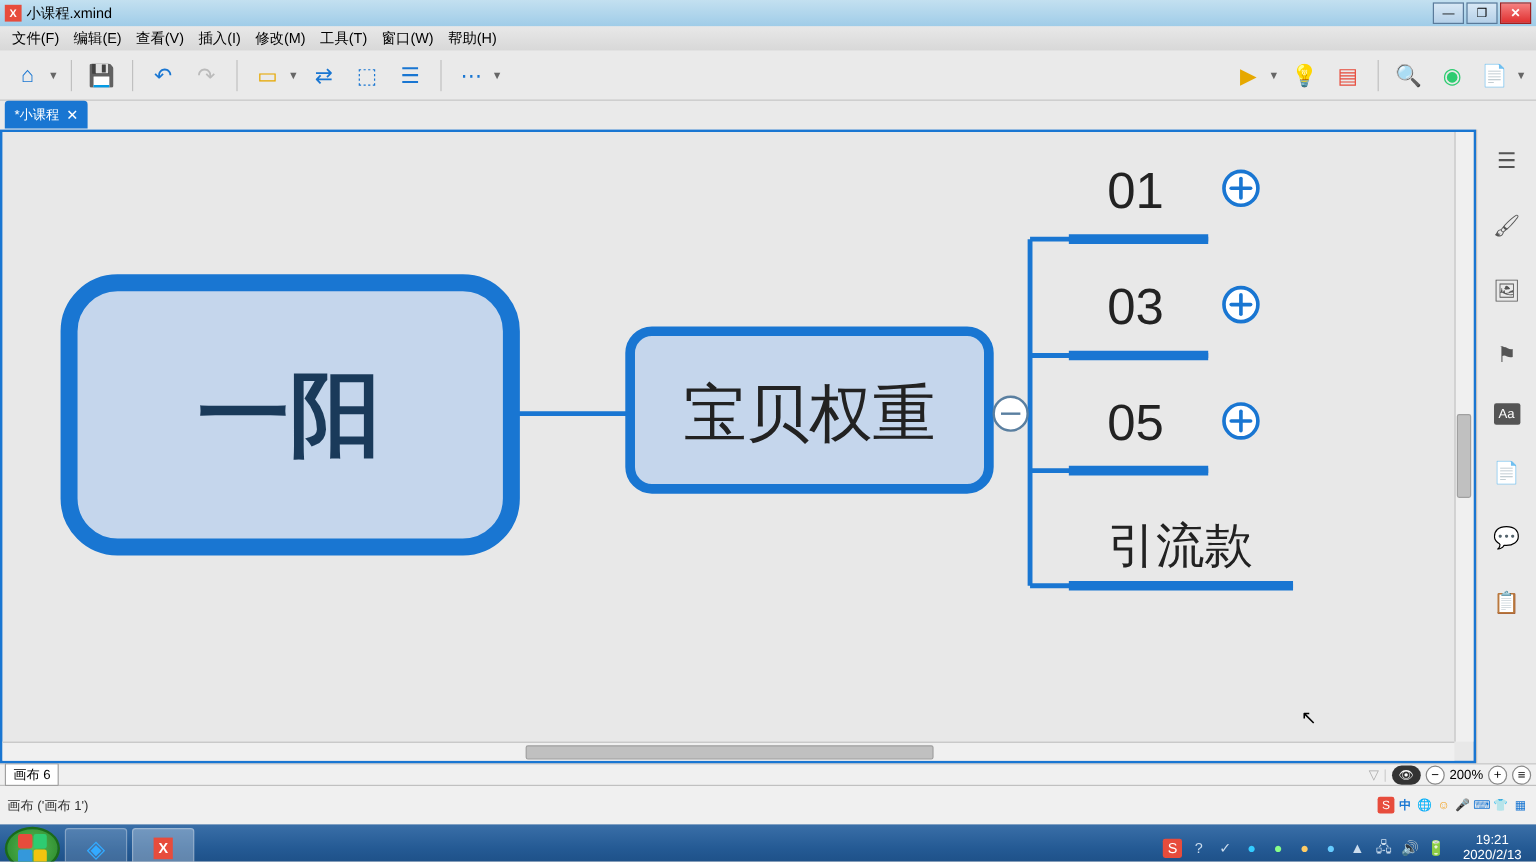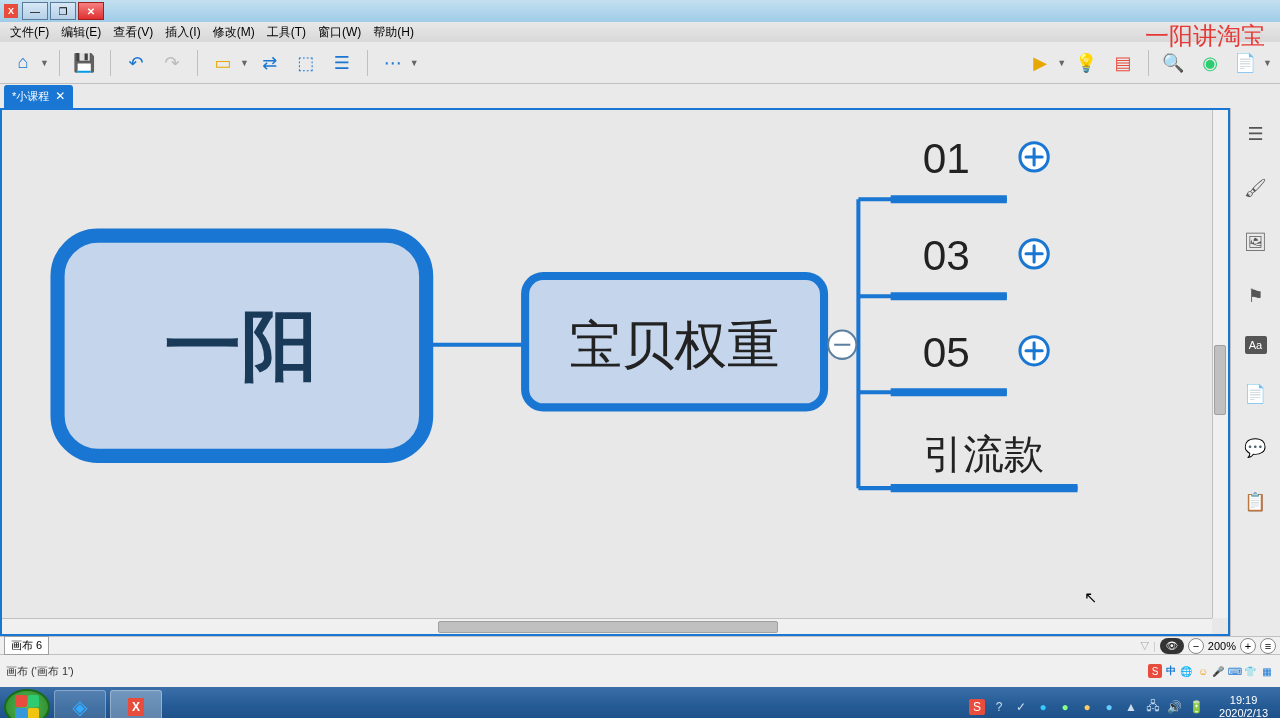--- a/index.html
+++ b/index.html
@@ -19,21 +19,21 @@
 .watermark{position:absolute;right:15px;top:-2px;font-size:24px;color:#e53935;font-family:"KaiTi","STKaiti",serif;font-weight:normal;}
 
 
 .toolbar{height:42px;background:#eaeaea;border-bottom:1px solid #c0c0c0;display:flex;align-items:center;padding:0 8px;gap:6px;}
 .tool-btn{width:30px;height:30px;display:flex;align-items:center;justify-content:center;cursor:pointer;border-radius:2px;font-size:18px;}
 .tool-sep{width:1px;height:26px;background:#c0c0c0;margin:0 4px;}
 .tool-spacer{flex:1;}
 .dropdown-arrow{font-size:9px;color:#666;margin-left:-4px;}
 
 
-.tab-bar{height:24px;background:#eaeaea;display:flex;align-items:center;padding-left:4px;}
+.tab-bar{height:24px;background:#eaeaea;display:flex;align-items:flex-start;padding-left:4px;}
 .tab{background:#1976d2;color:#fff;padding:4px 8px;font-size:11px;border-radius:3px 3px 0 0;display:flex;align-items:center;gap:6px;cursor:pointer;}
 .tab-close{font-size:12px;cursor:pointer;}
 
 
 .workspace{display:flex;height:528px;}
 .canvas-wrap{flex:1;position:relative;border:2px solid #1976d2;background:#e8e8e8;overflow:hidden;}
 .canvas{position:absolute;inset:0;}
 .canvas svg{position:absolute;inset:0;width:100%;height:100%;}
 
 .scrollbar-v{position:absolute;right:0;top:0;bottom:16px;width:16px;background:#f0f0f0;border-left:1px solid #c0c0c0;}
@@ -76,37 +76,37 @@
 .minus-circle{fill:#fff;stroke:#5a7fa0;stroke-width:2;}
 .connector{fill:none;stroke:#1976d2;stroke-width:4;}
 .underline{stroke:#1976d2;stroke-width:8;}
 .cursor{position:absolute;left:1082px;top:478px;font-size:16px;color:#000;pointer-events:none;}
 </style>
 </head>
 <body>
 
 <div class="titlebar">
   <div class="app-icon">X</div>
+  <div class="titlebar-text">小课程.xmind</div>
   <div class="win-controls">
     <div class="win-btn">—</div>
     <div class="win-btn">❐</div>
     <div class="win-btn win-close">✕</div>
   </div>
 </div>
 
 <div class="menubar">
   <div class="menu-item">文件(F)</div>
   <div class="menu-item">编辑(E)</div>
   <div class="menu-item">查看(V)</div>
   <div class="menu-item">插入(I)</div>
   <div class="menu-item">修改(M)</div>
   <div class="menu-item">工具(T)</div>
   <div class="menu-item">窗口(W)</div>
   <div class="menu-item">帮助(H)</div>
-  <div class="watermark">一阳讲淘宝</div>
 </div>
 
 <div class="toolbar">
   <div class="tool-btn" style="color:#1976d2;">⌂</div>
   <span class="dropdown-arrow">▼</span>
   <div class="tool-sep"></div>
   <div class="tool-btn" style="color:#1976d2;">💾</div>
   <div class="tool-sep"></div>
   <div class="tool-btn" style="color:#1976d2;">↶</div>
   <div class="tool-btn" style="color:#bbb;">↷</div>
@@ -247,17 +247,17 @@
     <div class="tray-icon">✓</div>
     <div class="tray-icon" style="color:#3cf;">●</div>
     <div class="tray-icon" style="color:#8f8;">●</div>
     <div class="tray-icon" style="color:#fc6;">●</div>
     <div class="tray-icon" style="color:#6cf;">●</div>
     <div class="tray-icon">▲</div>
     <div class="tray-icon">🖧</div>
     <div class="tray-icon">🔊</div>
     <div class="tray-icon">🔋</div>
     <div class="clock">
-      <div>19:19</div>
+      <div>19:21</div>
       <div>2020/2/13</div>
     </div>
   </div>
 </div>
 
 </body></html>

